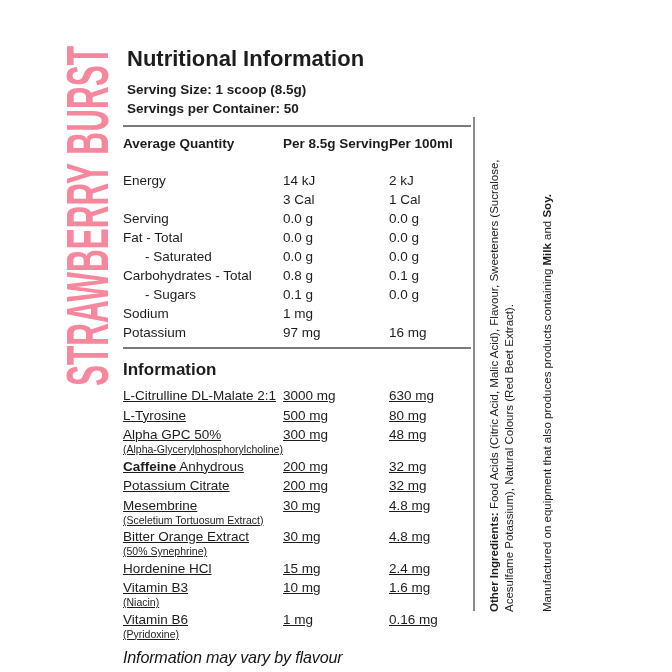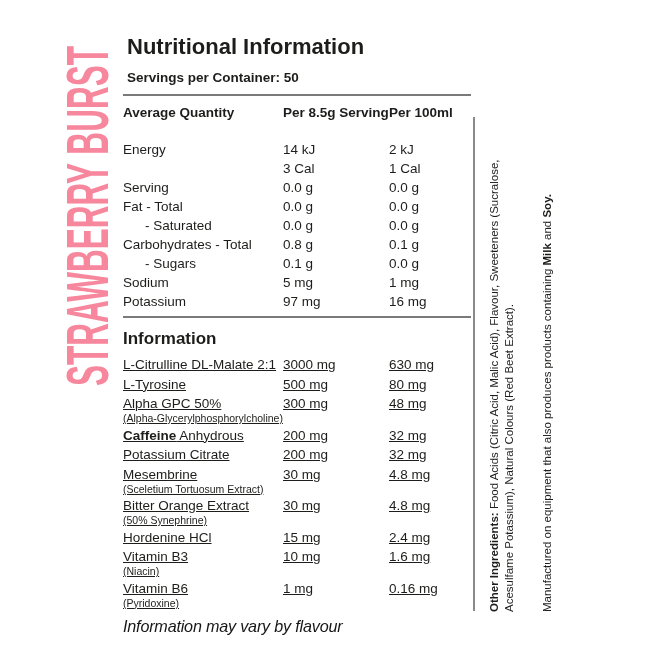--- a/index.html
+++ b/index.html
@@ -3,21 +3,21 @@
 <meta charset="utf-8">
 <style>
   * { margin:0; padding:0; box-sizing:border-box; }
   html,body { width:672px; height:672px; background:#ffffff; overflow:hidden; }
   body { font-family:"Liberation Sans", sans-serif; color:#1d1d1b; position:relative; }
 
   
   .brand-svg { position:absolute; left:50px; top:28px; }
 
   
-  .main { position:absolute; left:123px; top:34px; width:348px; }
+  .main { position:absolute; left:123px; top:46px; width:348px; }
   .title { font-size:22px; line-height:26px; font-weight:bold; margin:0 0 8px 4px; letter-spacing:0; }
   .serv { font-size:13.5px; line-height:19px; font-weight:bold; margin-left:4px; }
   .rule { height:2px; background:#7a7a7a; border:none; }
   .rule-top { margin-top:7px; }
   .rule-comp { margin-top:5px; }
 
   .grid { display:grid; grid-template-columns:160px 106px 82px; }
   .thead { margin-top:9px; font-weight:bold; font-size:13.5px; line-height:15px; }
   .tbody { margin-top:20px; }
   .trow { display:grid; grid-template-columns:160px 106px 82px; font-size:13.5px; line-height:19px; }
@@ -38,20 +38,21 @@
 </style>
 </head>
 <body>
 
 <svg class="brand-svg" width="70" height="366">
   <text x="0" y="0" transform="translate(58,358) rotate(-90)" font-family="Liberation Sans, sans-serif" font-size="60" font-weight="bold" textLength="340" lengthAdjust="spacingAndGlyphs" fill="#f7879d">STRAWBERRY BURST</text>
 </svg>
 
 <div class="main">
   <h1 class="title">Nutritional Information</h1>
+  <p class="serv">Serving Size: 1 scoop (8.5g)</p>
   <p class="serv">Servings per Container: 50</p>
 
   <div class="rule rule-top"></div>
 
   <div class="grid thead">
     <div class="cell">Average Quantity</div>
     <div class="cell">Per 8.5g Serving</div>
     <div class="cell">Per 100ml</div>
   </div>
 
@@ -86,21 +87,20 @@
         <div class="cell">0.8 g</div>
         <div class="cell">0.1 g</div>
       </div>
       <div class="trow">
         <div class="cell indent">- Sugars</div>
         <div class="cell">0.1 g</div>
         <div class="cell">0.0 g</div>
       </div>
       <div class="trow">
         <div class="cell">Sodium</div>
-        <div class="cell">5 mg</div>
         <div class="cell">1 mg</div>
       </div>
       <div class="trow">
         <div class="cell">Potassium</div>
         <div class="cell">97 mg</div>
         <div class="cell">16 mg</div>
       </div>
     </div>
 
   <div class="rule rule-comp"></div>

